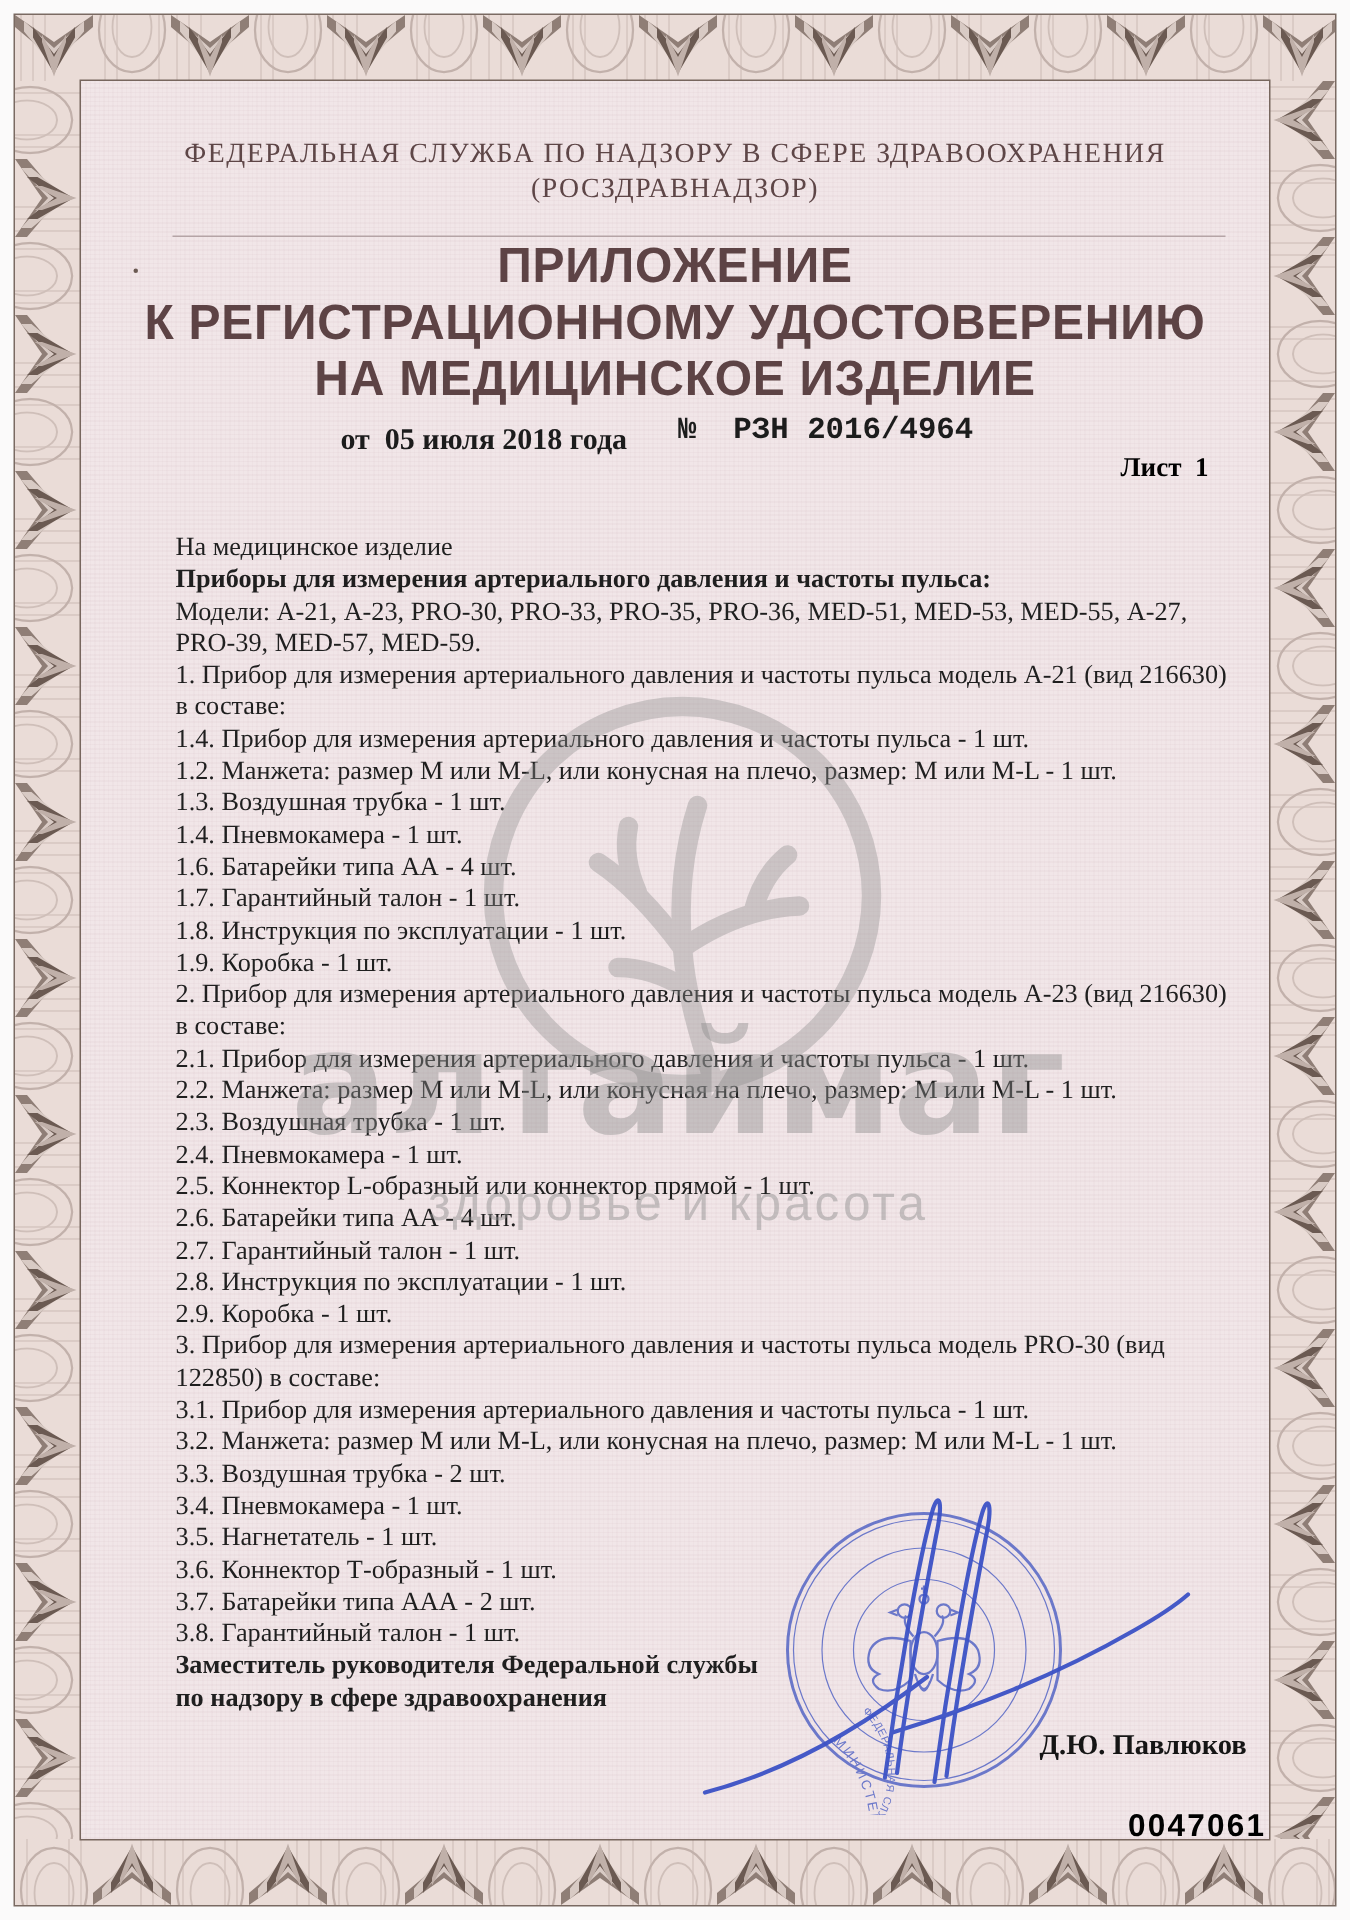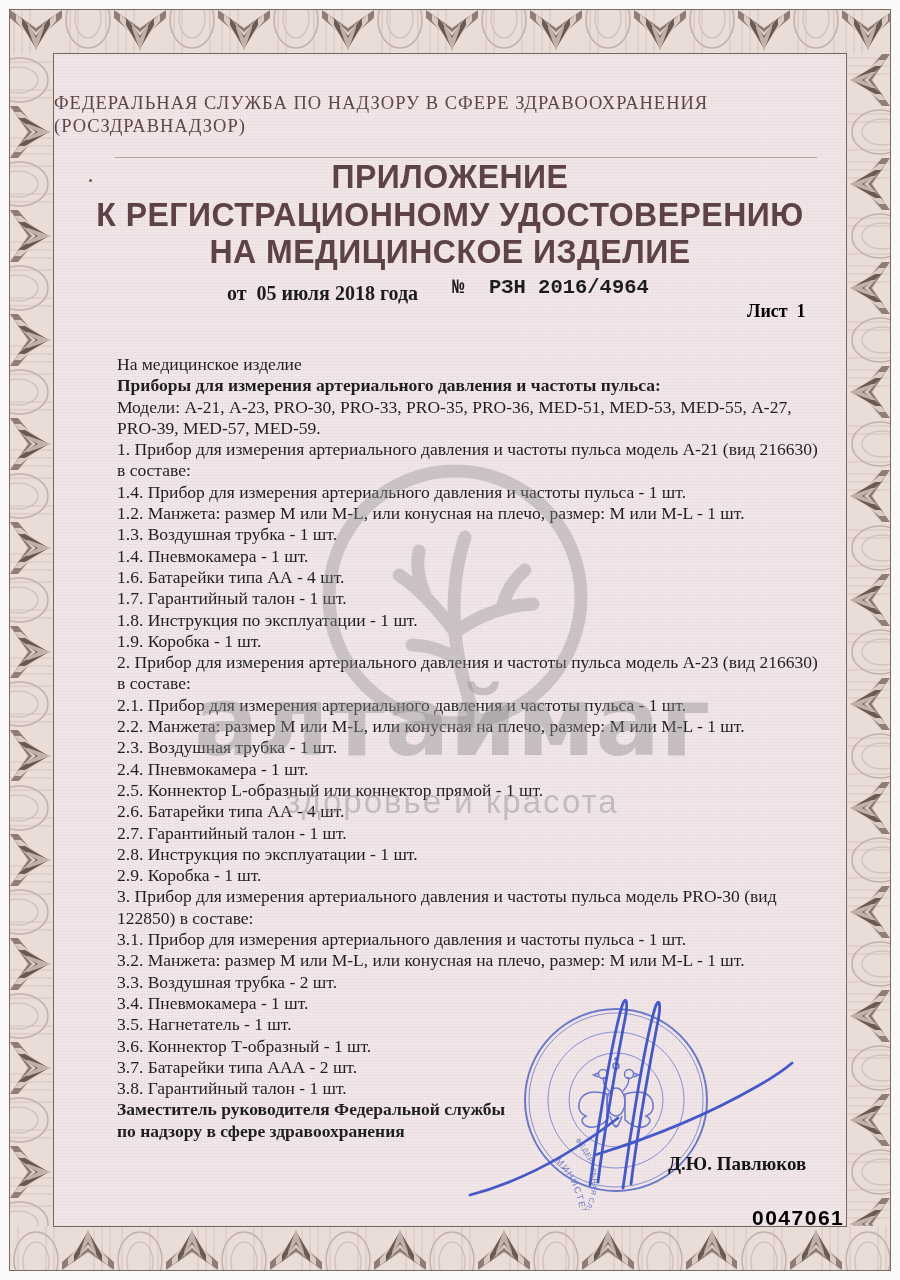--- a/index.html
+++ b/index.html
@@ -11,35 +11,35 @@
   .band svg{display:block;}
   .outer-frame{position:absolute;inset:9px;border:1px solid #7a6a62;z-index:2;pointer-events:none;}
   .paper{position:absolute;inset:54px;background:#f1e6e8;z-index:0;
     background-image:
       repeating-linear-gradient(0deg, rgba(186,150,160,0.07) 0 1px, transparent 1px 3px),
       repeating-linear-gradient(90deg, rgba(186,150,160,0.05) 0 1px, transparent 1px 3px);}
   .paper-frame{position:absolute;inset:53px;border:1px solid #77665e;z-index:2;pointer-events:none;}
 
   
   .layer{position:absolute;z-index:3;}
-  .hdr{left:54px;width:792px;top:92px;text-align:left;color:#5e4647;
+  .hdr{left:54px;width:792px;top:92px;text-align:center;color:#5e4647;
        font-size:18.5px;letter-spacing:1px;line-height:23px;}
   .sepline{position:absolute;left:115px;top:157px;width:702px;height:1px;background:#b5a4a6;z-index:3;}
   .titleblock{left:54px;width:792px;top:158px;text-align:center;color:#5d4345;
        font-family:"Liberation Sans",sans-serif;font-weight:bold;font-size:33px;
        line-height:37.5px;letter-spacing:0.5px;transform:scaleX(0.97);}
   .dateline{left:203px;top:282px;font-weight:bold;font-size:20px;color:#1c1c1c;white-space:pre;margin-left:24px;}
   .numline{left:452px;top:276px;font-weight:bold;font-size:20.5px;color:#1c1c1c;white-space:pre;font-family:Liberation Mono, monospace;}
   .sheet{left:747px;top:301px;font-weight:bold;font-size:18px;color:#000000;white-space:pre;}
 
   .bodyblock{left:117px;top:354px;width:708px;color:#1f1f1f;font-size:17.5px;line-height:21.3px;}
   .bline{min-height:21.3px;}
   .bold{font-weight:bold;}
 
-  .signer{left:668px;top:1153px;font-weight:bold;font-size:19px;color:#151515;white-space:pre;z-index:6;}
+  .signer{left:693px;top:1153px;font-weight:bold;font-size:19px;color:#151515;white-space:pre;z-index:6;}
   .serial{left:752px;top:1206px;font-family:Liberation Sans, sans-serif;font-weight:bold;
           font-size:21px;letter-spacing:1.5px;color:#000000;z-index:6;}
 
   
   .stamp{position:absolute;left:506px;top:990px;z-index:4;opacity:0.82;}
   .sig{position:absolute;left:440px;top:970px;z-index:5;opacity:0.95;}
 
   
   .wm{position:absolute;z-index:6;pointer-events:none;color:#8c8c8c;}
   .wm-logo{left:305px;top:447px;opacity:0.38;}

